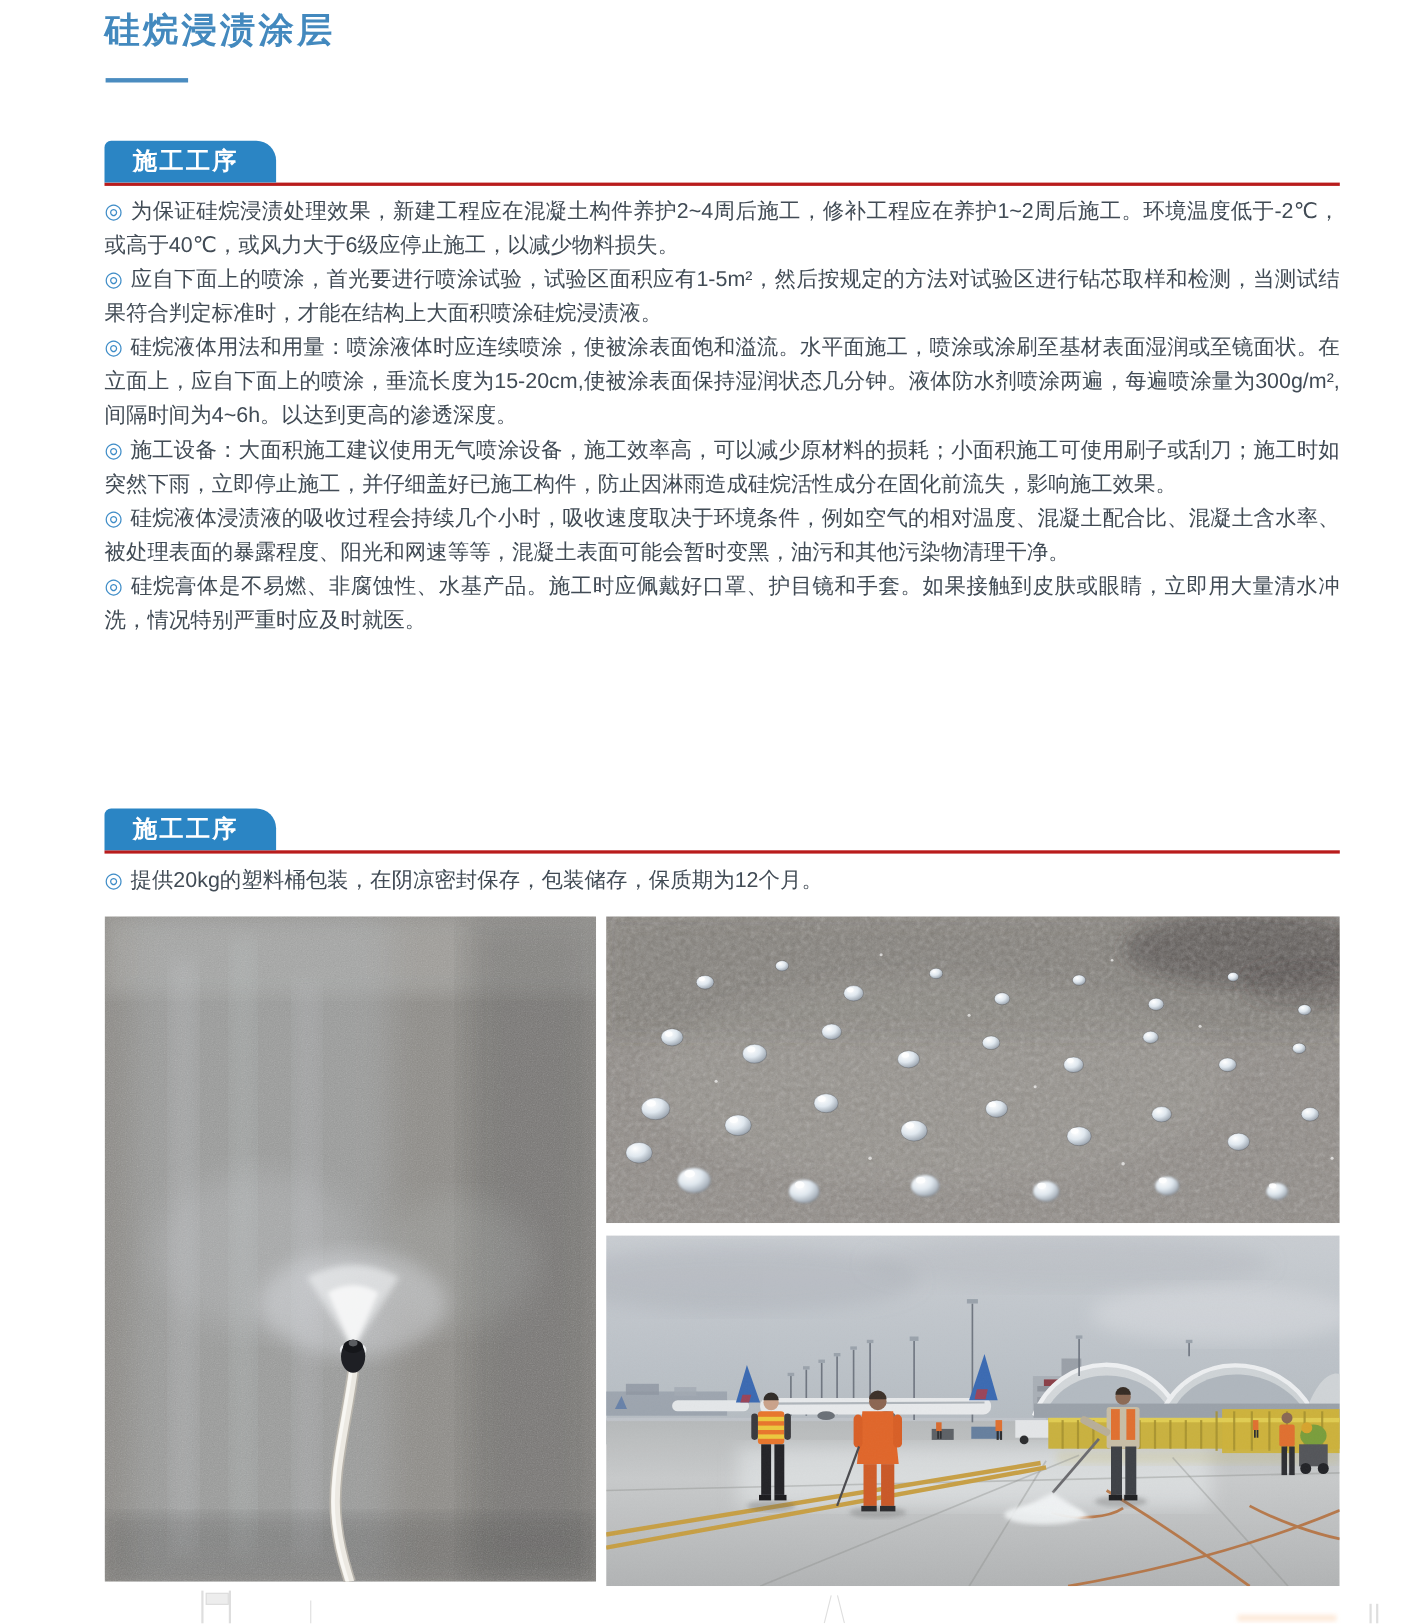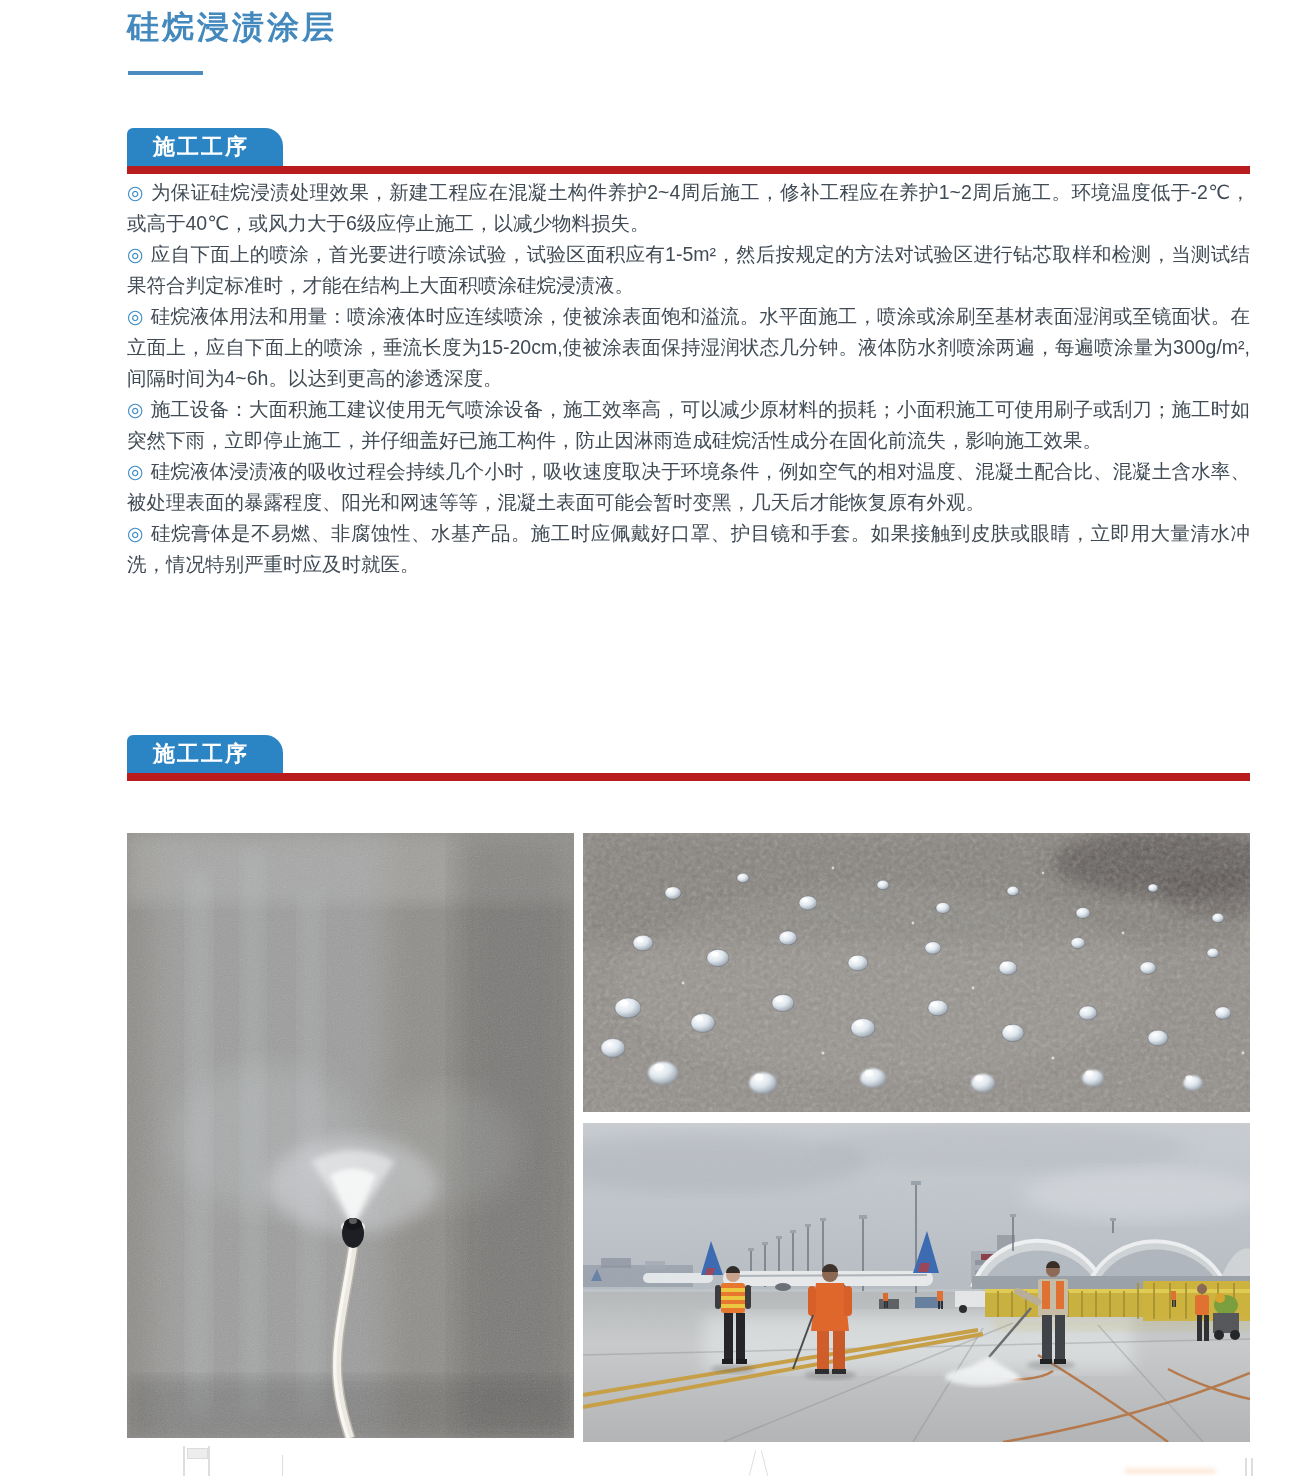--- a/index.html
+++ b/index.html
@@ -1,22 +1,22 @@
 <!DOCTYPE html>
 <html><head>
 <meta charset="utf-8">
 <style>
   html,body{margin:0;padding:0;background:#ffffff;}
   body{width:1290px;height:1476px;position:relative;overflow:hidden;
        font-family:"Liberation Sans","DejaVu Sans",sans-serif;}
-  .content{position:absolute;left:95px;top:0;width:1123px;height:1476px;margin-left:32px;}
+  .content{position:absolute;left:95px;top:0;width:1123px;height:1476px;}
   .page-title{position:absolute;left:0;top:6px;margin:0;font-size:32px;font-weight:bold;
        color:#4389BE;letter-spacing:3px;}
   .title-dash{position:absolute;left:1px;top:71px;width:75px;height:4px;background:#4a8cc0;}
-  .section-head{position:absolute;left:0;width:1123px;height:38px;border-bottom:8px solid #b91c1c;}
+  .section-head{position:absolute;left:0;width:1123px;height:38px;border-bottom:3px solid #b91c1c;}
   .head-box{display:inline-block;background:#2B85C4;color:#ffffff;font-size:22px;font-weight:bold;
        line-height:38px;height:38px;padding:0 34px 0 26px;border-radius:6px 18px 0 0;letter-spacing:2px;}
   .sec1-head{top:128px;}
   .sec2-head{top:735px;}
   .bullets{position:absolute;left:0;width:1123px;font-size:19.5px;line-height:31px;
        color:#414B55;text-align:justify;}
   .bullets1{top:177px;}
   .bullets2{top:785px;}
   .bullet{margin:0;}
   .bmark{color:#3E8CC7;margin-right:7px;font-size:19px;}
@@ -42,28 +42,31 @@
 
   <div class="section-head sec1-head">
     <span class="head-box">施工工序</span>
   </div>
 
   <div class="bullets bullets1">
     <p class="bullet"><span class="bmark">◎</span><span>为保证硅烷浸渍处理效果，新建工程应在混凝土构件养护2~4周后施工，修补工程应在养护1~2周后施工。环境温度低于-2℃，或高于40℃，或风力大于6级应停止施工，以减少物料损失。</span></p>
     <p class="bullet"><span class="bmark">◎</span><span>应自下面上的喷涂，首光要进行喷涂试验，试验区面积应有1-5m²，然后按规定的方法对试验区进行钻芯取样和检测，当测试结果符合判定标准时，才能在结构上大面积喷涂硅烷浸渍液。</span></p>
     <p class="bullet"><span class="bmark">◎</span><span>硅烷液体用法和用量：喷涂液体时应连续喷涂，使被涂表面饱和溢流。水平面施工，喷涂或涂刷至基材表面湿润或至镜面状。在立面上，应自下面上的喷涂，垂流长度为15-20cm,使被涂表面保持湿润状态几分钟。液体防水剂喷涂两遍，每遍喷涂量为300g/m²,间隔时间为4~6h。以达到更高的渗透深度。</span></p>
     <p class="bullet"><span class="bmark">◎</span><span>施工设备：大面积施工建议使用无气喷涂设备，施工效率高，可以减少原材料的损耗；小面积施工可使用刷子或刮刀；施工时如突然下雨，立即停止施工，并仔细盖好已施工构件，防止因淋雨造成硅烷活性成分在固化前流失，影响施工效果。</span></p>
-    <p class="bullet"><span class="bmark">◎</span><span>硅烷液体浸渍液的吸收过程会持续几个小时，吸收速度取决于环境条件，例如空气的相对温度、混凝土配合比、混凝土含水率、被处理表面的暴露程度、阳光和网速等等，混凝土表面可能会暂时变黑，几天后才能恢复原有外观。</span></p>
+    <p class="bullet"><span class="bmark">◎</span><span>硅烷液体浸渍液的吸收过程会持续几个小时，吸收速度取决于环境条件，例如空气的相对温度、混凝土配合比、混凝土含水率、被处理表面的暴露程度、阳光和网速等等，混凝土表面可能会暂时变黑，油污和其他污染物清理干净。</span></p>
     <p class="bullet"><span class="bmark">◎</span><span>硅烷膏体是不易燃、非腐蚀性、水基产品。施工时应佩戴好口罩、护目镜和手套。如果接触到皮肤或眼睛，立即用大量清水冲洗，情况特别严重时应及时就医。</span></p>
   </div>
 
   <div class="section-head sec2-head">
     <span class="head-box">施工工序</span>
   </div>
 
+  <div class="bullets bullets2">
+    <p class="bullet"><span class="bmark">◎</span><span>提供20kg的塑料桶包装，在阴凉密封保存，包装储存，保质期为12个月。</span></p>
+  </div>
 
   <div class="photos">
 
     <div class="photo photo1">
       <svg width="447" height="605" viewBox="0 0 447 605">
         <defs>
           <filter id="p1g" x="0" y="0" width="100%" height="100%">
             <feTurbulence type="fractalNoise" baseFrequency="0.9" numOctaves="2" stitchTiles="stitch"></feTurbulence>
             <feColorMatrix type="saturate" values="0"></feColorMatrix>
             <feComponentTransfer>

